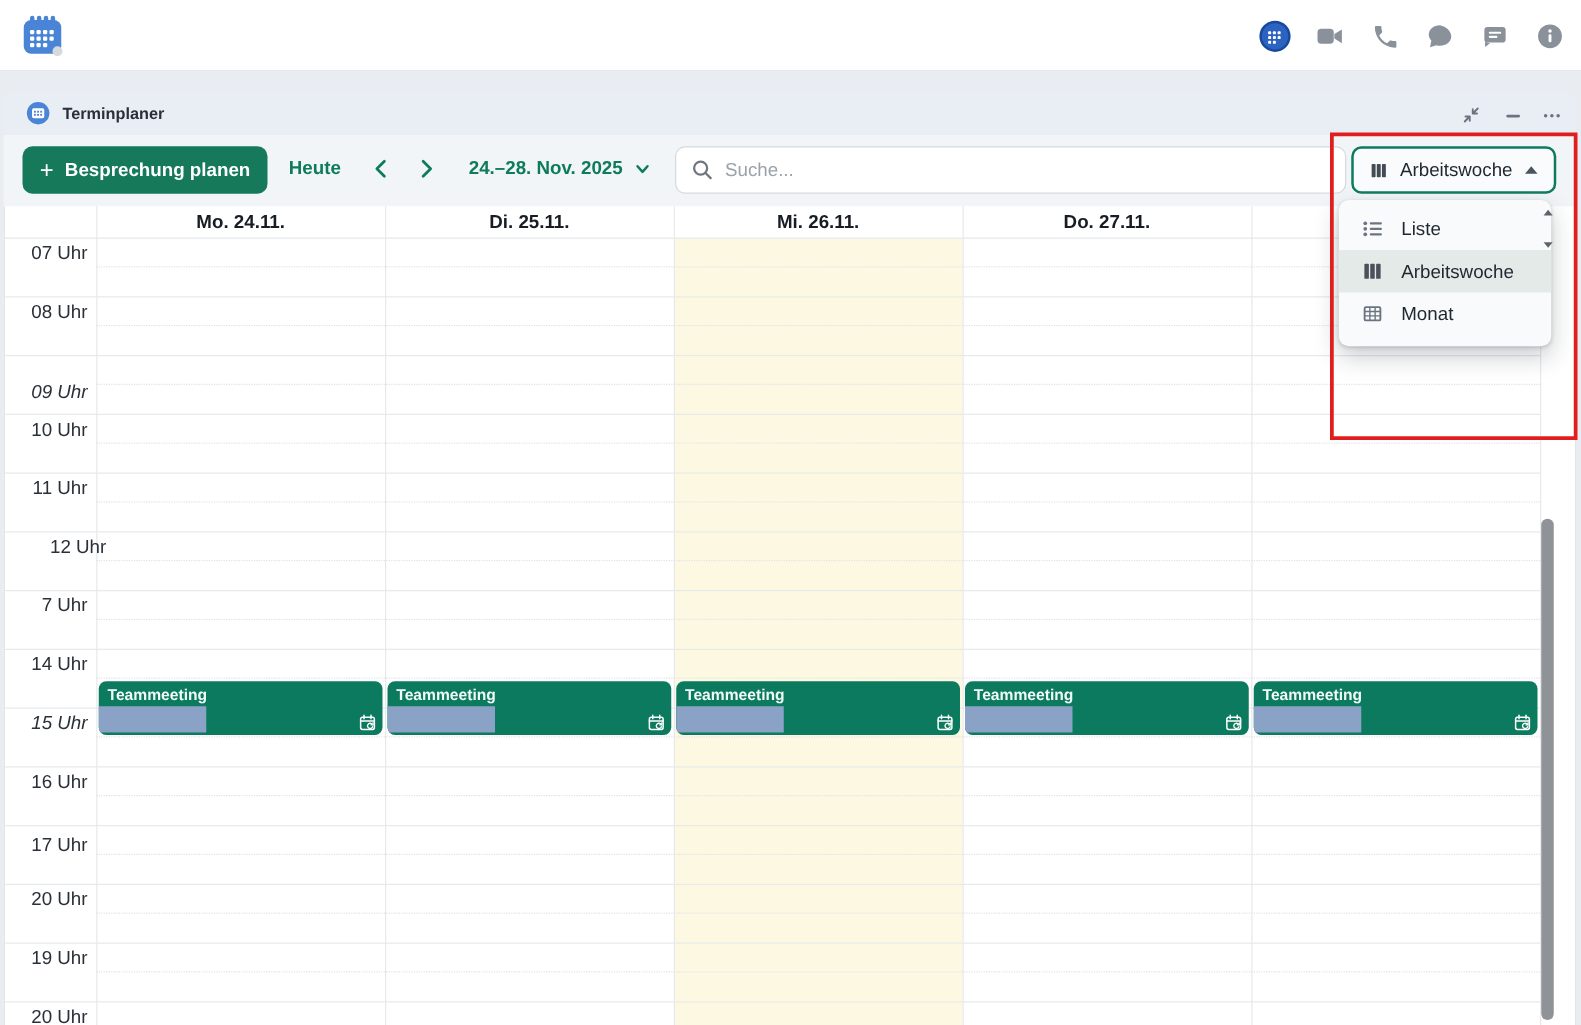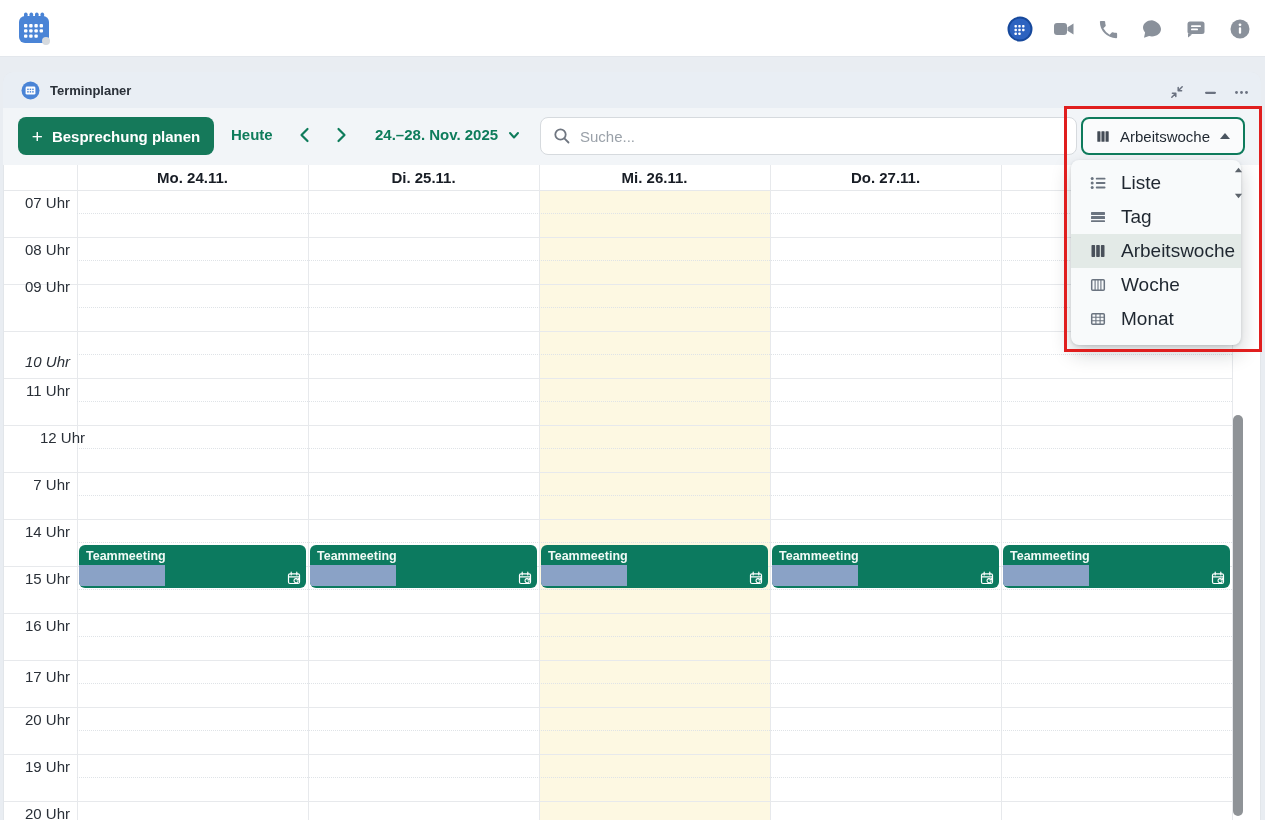--- a/index.html
+++ b/index.html
@@ -54,21 +54,21 @@
   .event-title { position:absolute; left:7px; top:4px; font-size:12.5px; font-weight:bold; color:#f1faf6; }
   .busy-bar { position:absolute; left:0; top:20px; width:86px; height:21px; background:#8aa2c6; }
   .recur { position:absolute; right:5px; bottom:3px; width:14px; height:14px; }
 
   
   .scroll-thumb { left:1233px; top:415px; width:10px; height:401px; background:#8f9397; border-radius:5px; z-index:9; cursor:grab; }
   .scroll-step { left:1233px; width:11px; height:11px; color:#5c636b; z-index:25; display:flex; align-items:center; justify-content:center; }
 
   
   .menu { left:1071px; top:160px; width:170px; background:#f8fafb; border-radius:8px; box-shadow:0 8px 20px rgba(20,30,40,.22), 0 1px 3px rgba(20,30,40,.15); padding:6px 0 9px 0; z-index:20; }
-  .menu-item { height:34px; display:flex; align-items:center; gap:15px; padding-left:19px; font-size:19px; color:#1f2730; cursor:pointer; }
+  .menu-item { height:34px; display:flex; align-items:center; gap:15px; padding-left:19px; font-size:15px; color:#1f2730; cursor:pointer; }
   .menu-item.selected { background:#e3eae7; }
 
   
   .red-box { left:1064px; top:106px; width:198px; height:246px; border:3px solid #e01e1e; z-index:30; pointer-events:none; }
 </style>
 </head>
 <body>
 
 <div class="abs topbar"></div>
 <div class="abs" style="left:15px; top:9px; width:38px; height:38px; z-index:3;">
@@ -259,27 +259,27 @@
 <div class="abs hline-half" style="top:495px;"></div>
 <div class="abs hline-half" style="top:542px;"></div>
 <div class="abs hline-half" style="top:589px;"></div>
 <div class="abs hline-half" style="top:636px;"></div>
 <div class="abs hline-half" style="top:683px;"></div>
 <div class="abs hline-half" style="top:730px;"></div>
 <div class="abs hline-half" style="top:777px;"></div>
 
 <div class="abs hour-label" style="top:194px;">07 Uhr</div>
 <div class="abs hour-label" style="top:241px;">08 Uhr</div>
-<div class="abs hour-label" style="top:278px;">09 Uhr</div>
-<div class="abs hour-label" style="top:353px;font-style:italic;">10 Uhr</div>
+<div class="abs hour-label" style="top:305px;font-style:italic;">09 Uhr</div>
+<div class="abs hour-label" style="top:336px;">10 Uhr</div>
 <div class="abs hour-label" style="top:382px;">11 Uhr</div>
 <div class="abs hour-label" style="top:429px;margin-left:15px;">12 Uhr</div>
 <div class="abs hour-label" style="top:476px;">7 Uhr</div>
 <div class="abs hour-label" style="top:523px;">14 Uhr</div>
-<div class="abs hour-label" style="top:570px;">15 Uhr</div>
+<div class="abs hour-label" style="top:570px;font-style:italic;">15 Uhr</div>
 <div class="abs hour-label" style="top:617px;">16 Uhr</div>
 <div class="abs hour-label" style="top:668px;">17 Uhr</div>
 <div class="abs hour-label" style="top:711px;">20 Uhr</div>
 <div class="abs hour-label" style="top:758px;">19 Uhr</div>
 <div class="abs hour-label" style="top:805px;">20 Uhr</div>
 
 <div class="abs event" style="left:79px;">
   <span class="event-title">Teammeeting</span>
   <span class="busy-bar"></span>
   <svg class="recur" viewBox="0 0 14 14" fill="none" stroke="#ffffff" stroke-width="1.2" stroke-linecap="round">
@@ -347,45 +347,30 @@
     <svg width="16" height="16" viewBox="0 0 16 16" fill="#6b7480">
       <circle cx="2.2" cy="3.6" r="1.5"></circle>
         <rect x="5.8" y="2.7" width="9.7" height="1.9" rx=".9"></rect>
       <circle cx="2.2" cy="8" r="1.5"></circle>
         <rect x="5.8" y="7.1" width="9.7" height="1.9" rx=".9"></rect>
       <circle cx="2.2" cy="12.4" r="1.5"></circle>
         <rect x="5.8" y="11.5" width="9.7" height="1.9" rx=".9"></rect>
     </svg>
     <span>Liste</span>
   </div>
-  <div class="menu-item">
-    <svg width="16" height="16" viewBox="0 0 16 16" fill="#6b7480">
-      <rect x="1" y="3" width="14" height="2.9" rx=".6"></rect>
-        <rect x="1" y="7.1" width="14" height="2.9" rx=".6"></rect>
-        <rect x="1" y="11.2" width="14" height="1.9" rx=".6"></rect>
-    </svg>
-    <span>Tag</span>
-  </div>
   <div class="menu-item selected">
     <svg width="16" height="16" viewBox="0 0 16 16" fill="#4a515b">
       <rect x="1.5" y="2" width="3.6" height="12" rx=".7"></rect>
         <rect x="6.2" y="2" width="3.6" height="12" rx=".7"></rect>
         <rect x="10.9" y="2" width="3.6" height="12" rx=".7"></rect>
     </svg>
     <span>Arbeitswoche</span>
   </div>
   <div class="menu-item">
     <svg width="16" height="16" viewBox="0 0 16 16" fill="none" stroke="#6b7480">
       <rect x="1.7" y="2.7" width="12.6" height="10.6" rx="1" stroke-width="1.5"></rect>
-      <path d="M5.1 2.7v10.6 M8 2.7v10.6 M10.9 2.7v10.6" stroke-width="1.1"></path>
-    </svg>
-    <span>Woche</span>
-  </div>
-  <div class="menu-item">
-    <svg width="16" height="16" viewBox="0 0 16 16" fill="none" stroke="#6b7480">
-      <rect x="1.7" y="2.7" width="12.6" height="10.6" rx="1" stroke-width="1.5"></rect>
       <path d="M5.9 2.7v10.6 M10.1 2.7v10.6 M1.7 6.2h12.6 M1.7 9.7h12.6" stroke-width="1.1"></path>
     </svg>
     <span>Monat</span>
   </div>
 </div>
 
 <div class="abs red-box"></div>
 
 </body></html>

